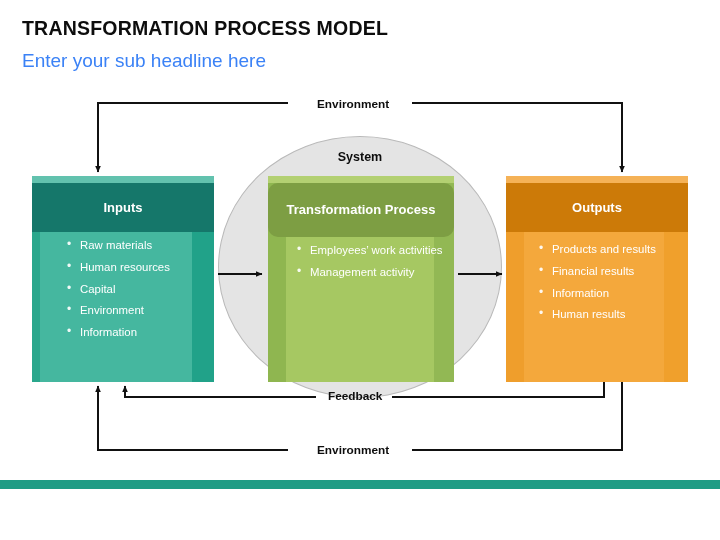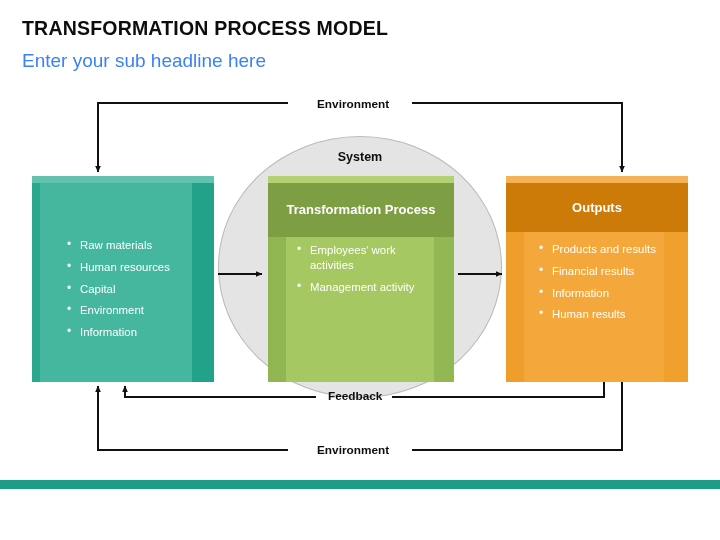--- a/index.html
+++ b/index.html
@@ -175,22 +175,23 @@
     width: 186px;
     height: 206px;
     background: #a6c862;
   }
   #panel-transformation .top-strip { background: #b3d072; }
   #panel-transformation .left-strip { width: 18px; background: #8fb650; }
   #panel-transformation .right-strip { width: 20px; background: #92b854; }
   #panel-transformation .head {
     height: 54px;
     background: #7d9e43;
-  }
-  #panel-transformation .body { top: 61px; }
+    border-radius: 10px;
+  }
+  #panel-transformation .body { top: 61px; padding-left: 37px; }
   #panel-transformation ul { top: 6px; left: 26px; right: 26px; }
 
   
   #panel-outputs {
     left: 506px;
     top: 176px;
     width: 182px;
     height: 206px;
     background: #f4a83c;
   }
@@ -272,20 +273,21 @@
   </svg>
 
   <div class="conn-label" id="label-environment-top">Environment</div>
   <div class="conn-label" id="label-feedback">Feedback</div>
   <div class="conn-label" id="label-environment-bottom">Environment</div>
 
   <div class="panel" id="panel-inputs">
     <div class="top-strip"></div>
     <div class="left-strip"></div>
     <div class="right-strip"></div>
+    <div class="head">Inputs</div>
     <div class="body">
       <ul>
         <li>Raw materials</li>
         <li>Human resources</li>
         <li>Capital</li>
         <li>Environment</li>
         <li>Information</li>
       </ul>
     </div>
   </div>

